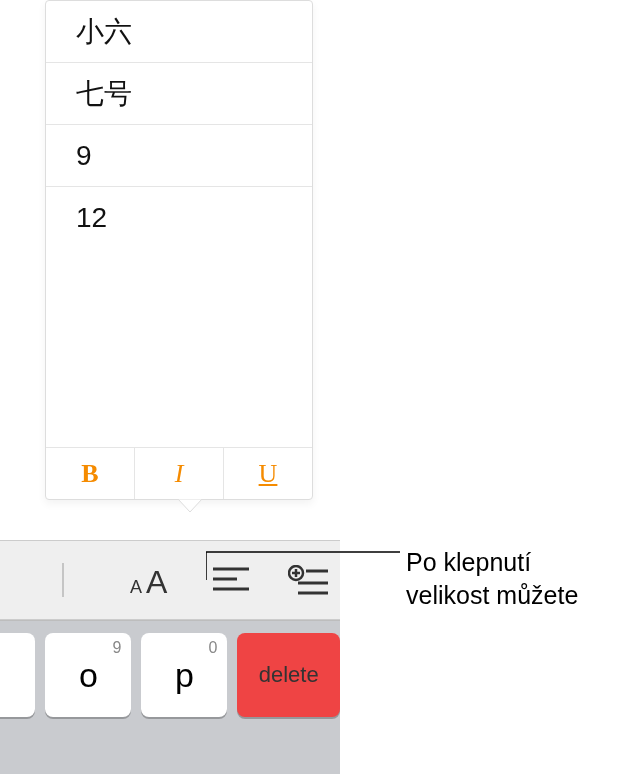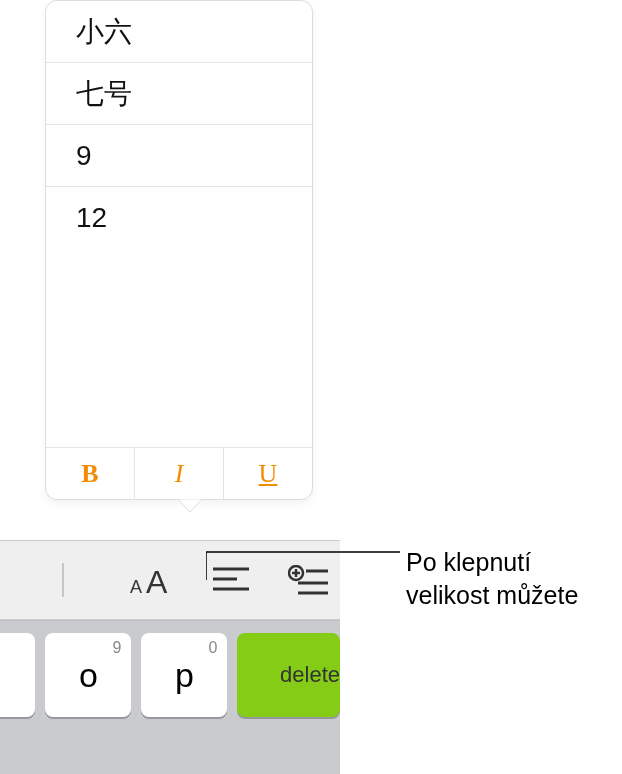--- a/index.html
+++ b/index.html
@@ -12,21 +12,21 @@
       overflow: hidden;
     }
     .popover {
       position: absolute;
       left: 45px;
       top: 0;
       width: 268px;
       height: 500px;
       background: #fff;
       border: 1px solid #ddd;
-      border-radius: 12px;
+      border-radius: 4px;
       display: flex;
       flex-direction: column;
       box-shadow: 0 4px 8px rgba(0,0,0,0.05);
     }
     .size-list {
       flex: 1 1 auto;
       overflow: hidden;
     }
     .size-item {
       height: 62px;
@@ -143,23 +143,22 @@
       color: #000;
     }
     .key .hint {
       position: absolute;
       top: 6px;
       right: 10px;
       font-size: 16px;
       color: #888;
     }
     .key.del {
-      background: #84cc16;
+      background: #ef4444;
       width: 110px;
-      justify-content: flex-end;
     }
     .key.del .main {
       font-size: 22px;
       color: #333;
     }
     .key.partial-left {
       width: 38px;
       border-top-left-radius: 0;
       border-bottom-left-radius: 0;
       margin-left: 48px;

